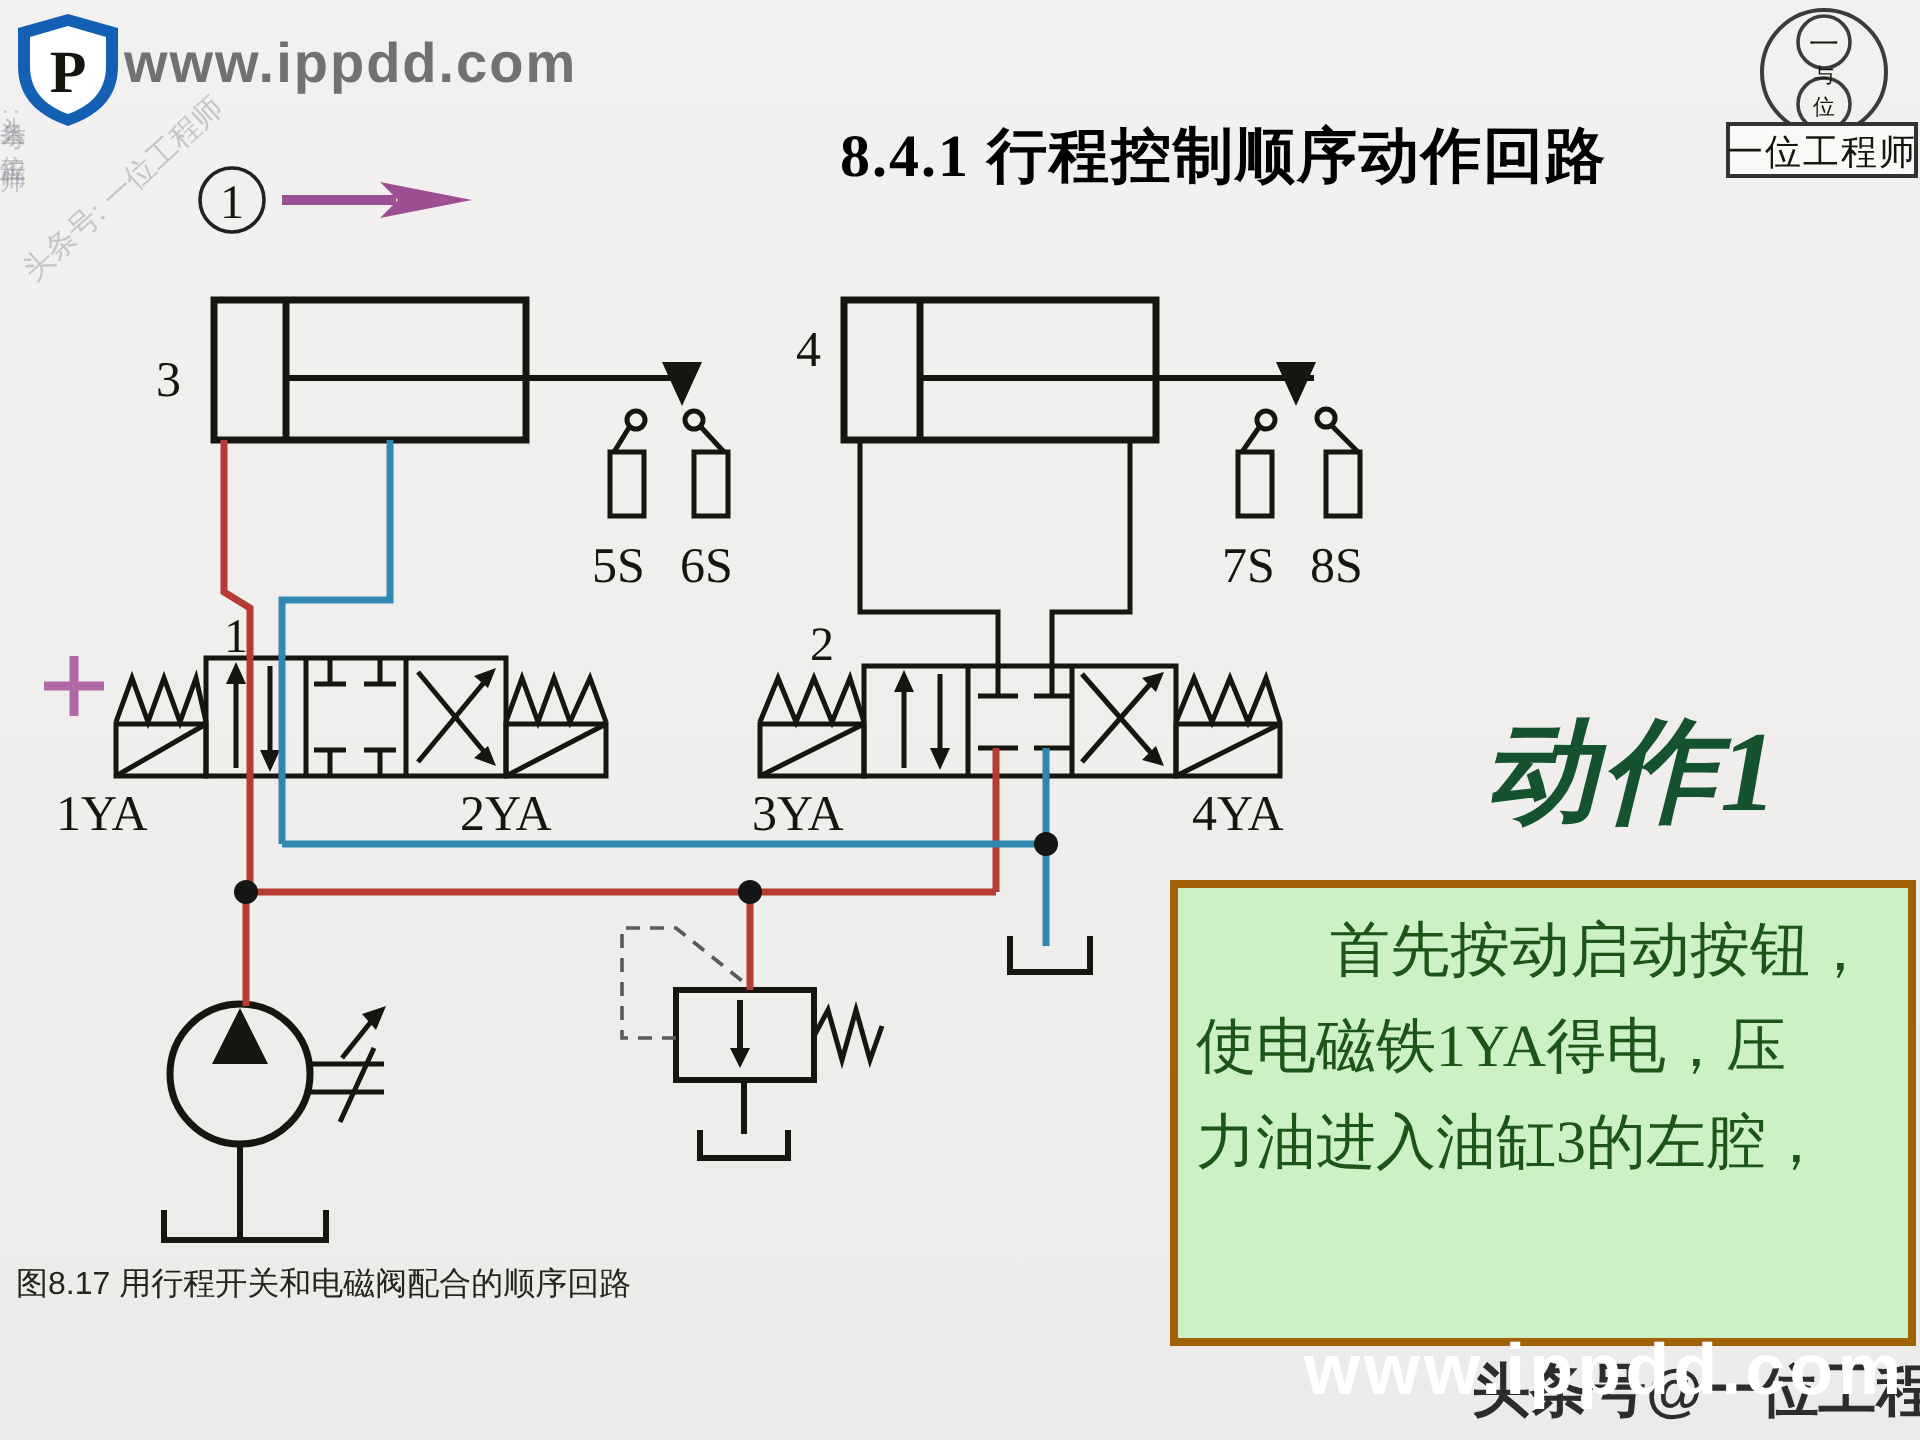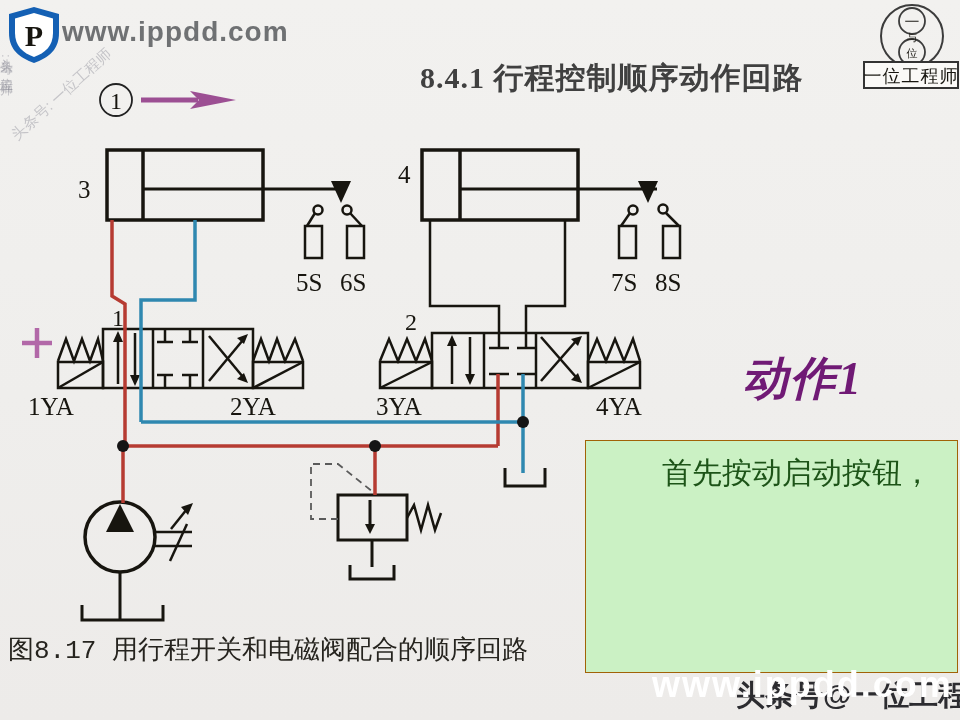--- a/index.html
+++ b/index.html
@@ -4,39 +4,39 @@
 <style>
   html,body{margin:0;padding:0;}
   body{
     width:960px;height:720px;overflow:hidden;position:relative;
     background:linear-gradient(180deg,#f2f1ef 0%,#efeeec 55%,#edebe9 100%);
     font-family:"Liberation Sans",sans-serif;
   }
   .abs{position:absolute;}
   
   .site-text{left:62px;top:16px;font-size:28px;font-weight:bold;color:#6f7173;letter-spacing:1px;}
-  .title{left:420px;top:58px;font-size:30px;font-weight:bold;color:#404040;
+  .title{left:420px;top:58px;font-size:30px;font-weight:bold;color:#000000;
          font-family:"Liberation Serif",serif;letter-spacing:1px;white-space:nowrap;}
   
   .wm-diag{left:14px;top:128px;font-size:15px;color:rgba(135,135,148,.42);
            transform:rotate(-42deg);transform-origin:0 50%;white-space:nowrap;}
   .wm-left{left:-3px;top:48px;font-size:13px;color:rgba(130,130,142,.40);
            writing-mode:vertical-rl;letter-spacing:2px;}
   
-  .action{left:742px;top:348px;font-size:46px;font-weight:bold;font-style:italic;
-          color:#701a75;font-family:"Liberation Serif",serif;letter-spacing:2px;}
+  .action{left:742px;top:348px;font-size:57px;font-weight:bold;font-style:italic;
+          color:#14532d;font-family:"Liberation Serif",serif;letter-spacing:2px;}
   
   .panel{left:585px;top:440px;width:373px;height:233px;background:#cbf1c4;
-         border:1px solid #a16207;box-sizing:border-box;padding-top:8px;}
+         border:4px solid #a16207;box-sizing:border-box;padding-top:8px;}
   .panel .ln{font-family:"Liberation Serif",serif;font-size:30px;line-height:48px;
              color:#1d5418;padding-left:9px;white-space:nowrap;}
   .panel .ln.indent{padding-left:76px;}
   
-  .caption{left:8px;top:632px;font-size:26px;color:#26241f;
-           font-family:Liberation Mono, monospace;white-space:nowrap;text-align:center;}
+  .caption{left:8px;top:632px;font-size:16px;color:#26241f;
+           font-family:Liberation Sans, sans-serif;white-space:nowrap;text-align:center;}
   
   .wm-dark{left:736px;top:676px;font-size:29px;font-weight:bold;color:#2c2c30;
            white-space:nowrap;z-index:6;}
   .wm-white{left:652px;top:664px;font-size:36px;font-weight:bold;color:#ffffff;
             letter-spacing:2px;white-space:nowrap;z-index:7;}
   svg{position:absolute;left:0;top:0;}
   svg text{font-family:"Liberation Serif",serif;fill:#17150f;}
 </style>
 </head>
 <body>
@@ -234,18 +234,20 @@
 <div class="abs site-text">www.ippdd.com</div>
 <div class="abs title">8.4.1  行程控制顺序动作回路</div>
 
 <div class="abs wm-diag">头条号: 一位工程师</div>
 <div class="abs wm-left">头条号: 一位工程师</div>
 
 <div class="abs action">动作1</div>
 
 <div class="abs panel">
   <div class="ln indent">首先按动启动按钮，</div>
+  <div class="ln">使电磁铁1YA得电，压</div>
+  <div class="ln">力油进入油缸3的左腔，</div>
 </div>
 
 <div class="abs caption">图8.17 用行程开关和电磁阀配合的顺序回路</div>
 
 <div class="abs wm-dark">头条号@一位工程师</div>
 <div class="abs wm-white">www.ippdd.com</div>
 
 </body></html>

